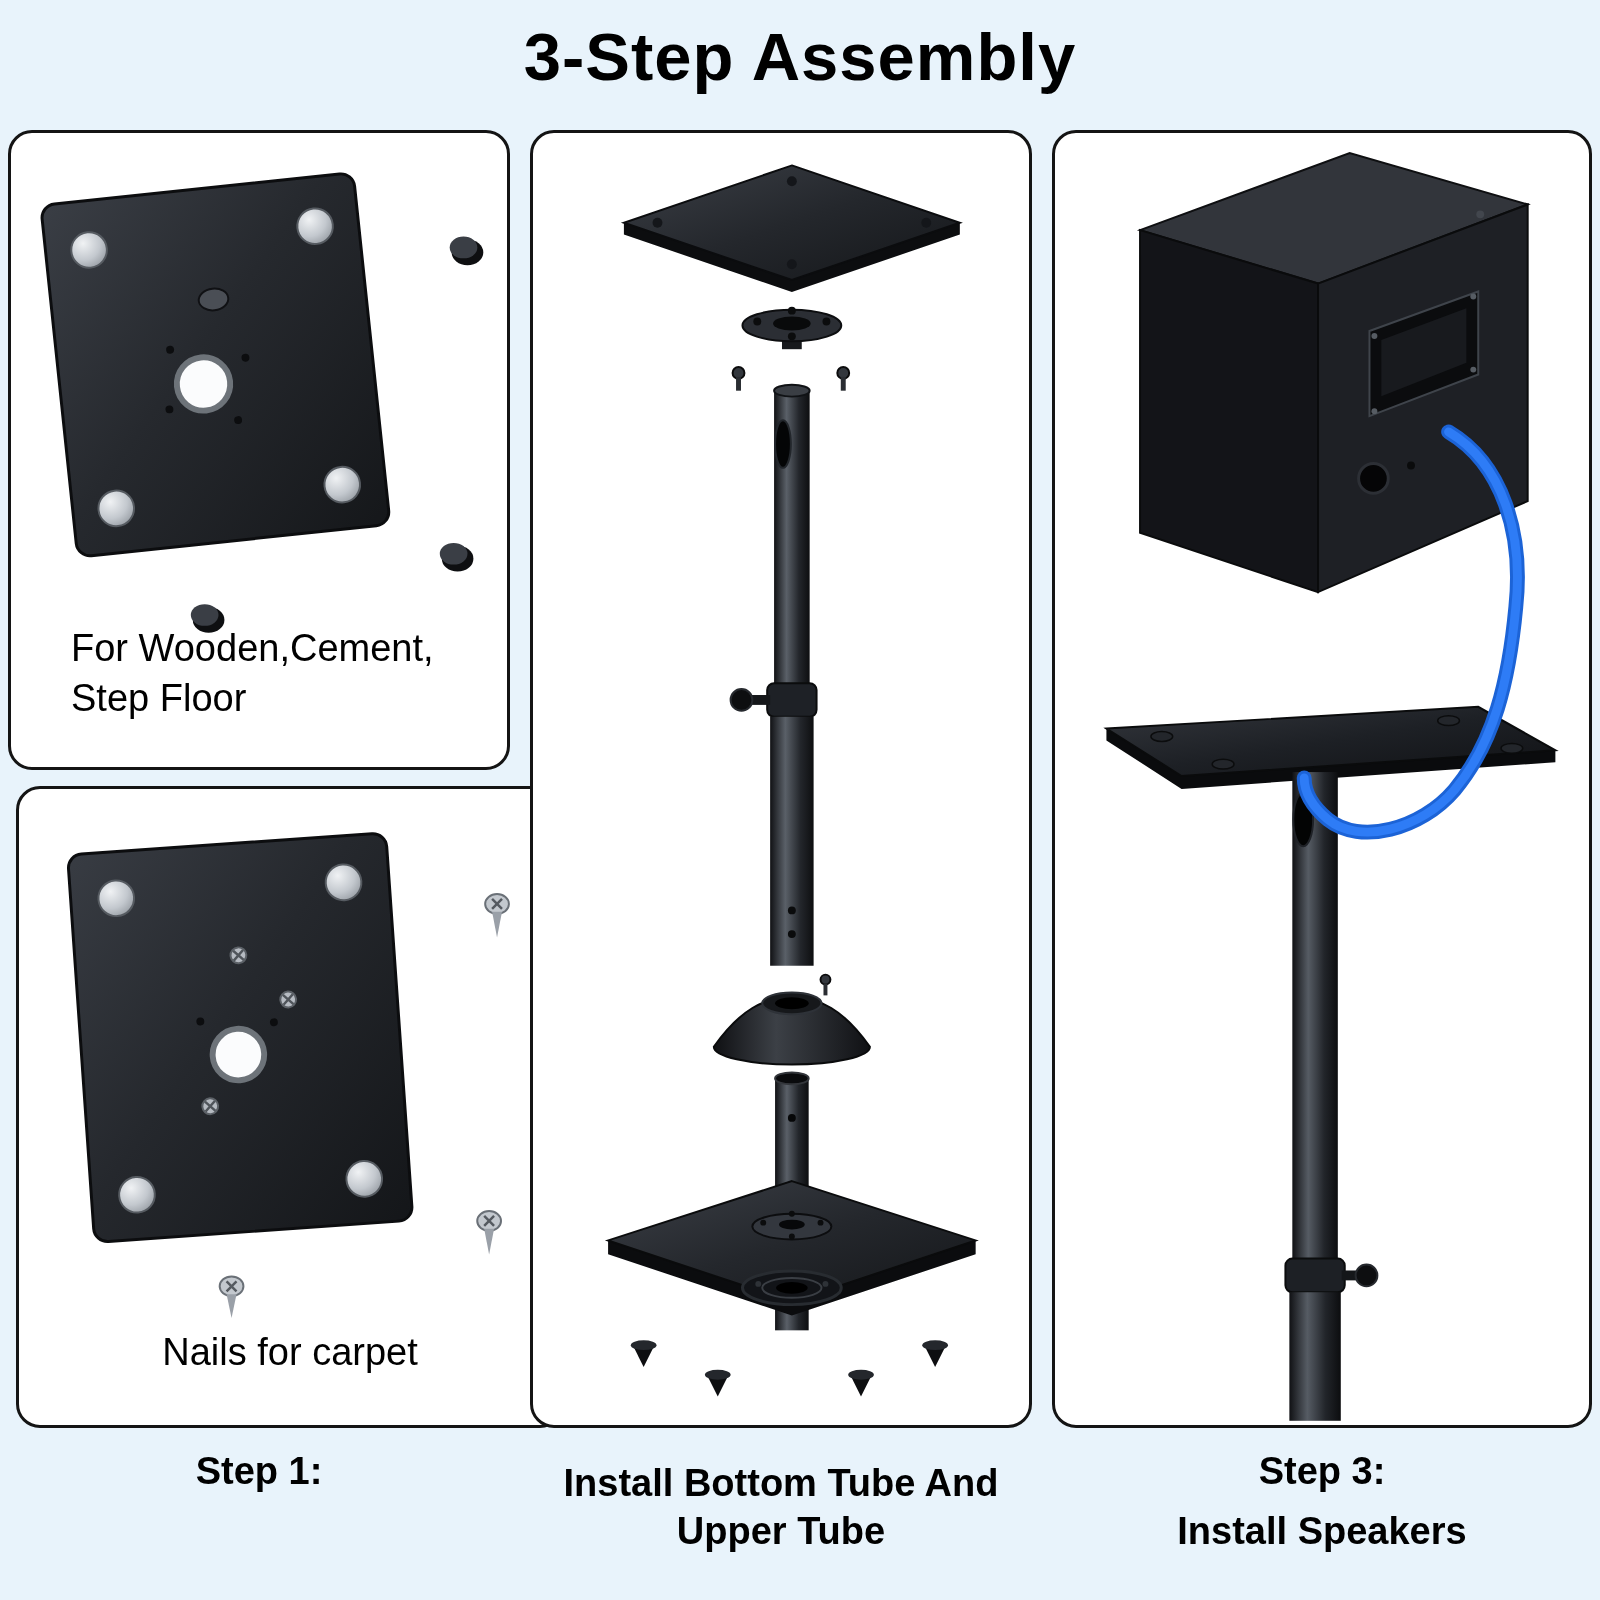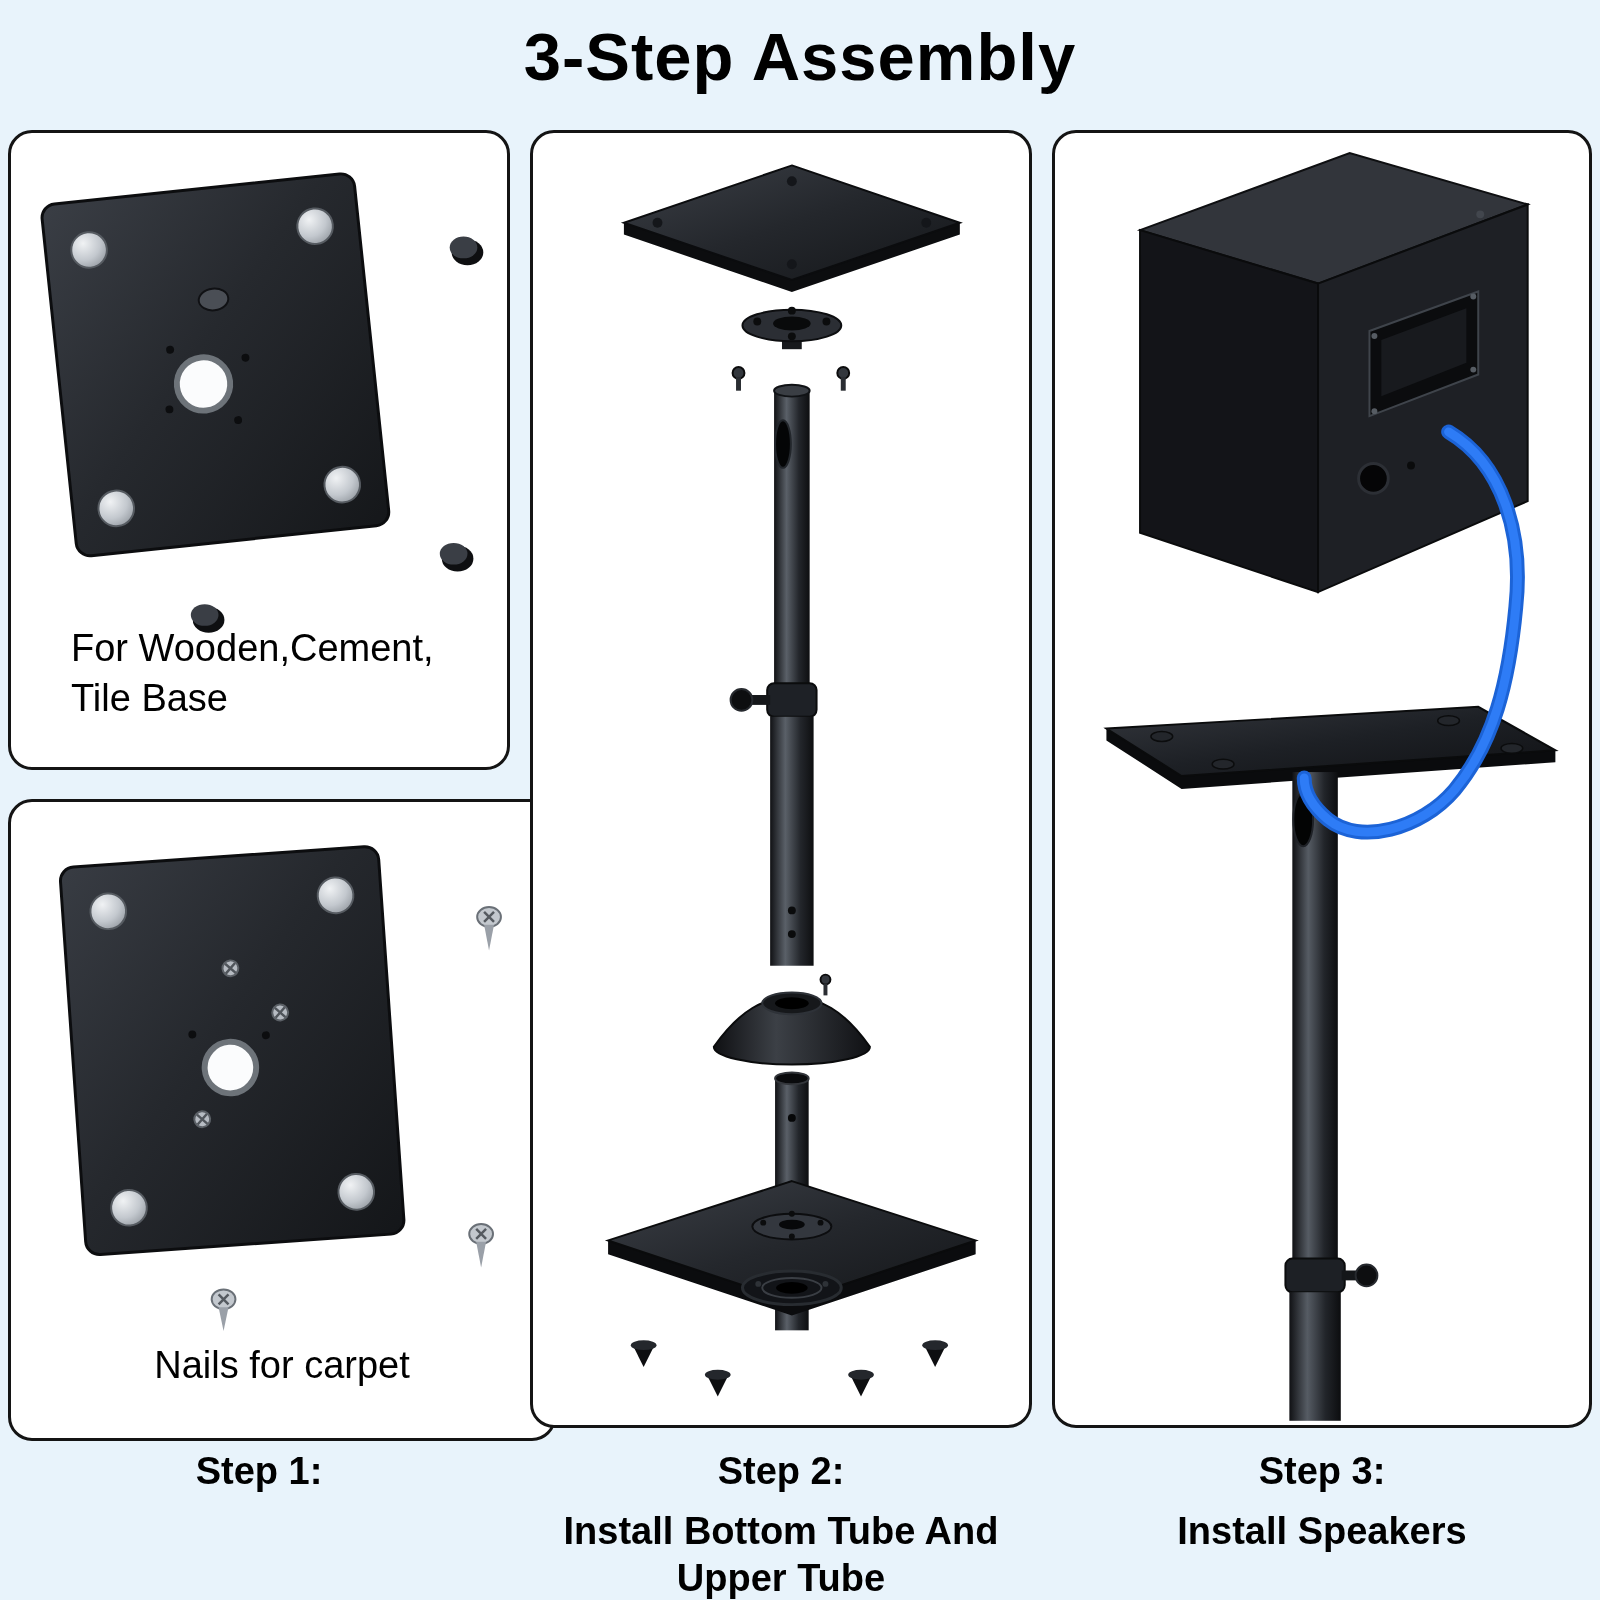--- a/index.html
+++ b/index.html
@@ -13,21 +13,21 @@
   }
   .page-title {
     position:absolute; top:18px; left:0; width:100%;
     text-align:center; font-size:67px; font-weight:bold; letter-spacing:1px;
   }
   .panel {
     position:absolute; background:#ffffff;
     border:3px solid #141414; border-radius:24px; overflow:hidden;
   }
   #panel-floor   { left:8px;    top:130px; width:502px; height:640px; }
-  #panel-carpet  { left:8px;    top:786px; width:548px; height:642px;margin-top:13px; }
+  #panel-carpet  { left:16px;    top:786px; width:548px; height:642px; }
   #panel-stand   { left:530px;  top:130px; width:502px; height:1298px; }
   #panel-speaker { left:1052px; top:130px; width:540px; height:1298px; }
   .panel svg { position:absolute; left:0; top:0; width:100%; height:100%; }
   .panel-label { position:absolute; font-weight:normal; line-height:1.3; }
   #label-floor  { left:60px; bottom:44px; font-size:38px; }
   #label-carpet { left:0; right:0; bottom:48px; text-align:center; font-size:38px; }
   .caption {
     position:absolute; text-align:center; font-weight:bold;
     font-size:38px; line-height:1.25;
   }
@@ -76,21 +76,21 @@
       <ellipse cx="452" cy="430" rx="16" ry="13" fill="#0e0f11"></ellipse>
         <ellipse cx="448" cy="425" rx="14" ry="11" fill="#3a3e45"></ellipse>
     </g>
     <g>
       <ellipse cx="200" cy="492" rx="16" ry="13" fill="#0e0f11"></ellipse>
         <ellipse cx="196" cy="487" rx="14" ry="11" fill="#3a3e45"></ellipse>
     </g>
   </svg>
   <div class="panel-label" id="label-floor">
     <div>For Wooden,Cement,</div>
-    <div>Tile Base</div>
+    <div>Step Floor</div>
   </div>
 </section>
 
 <section class="panel" id="panel-carpet">
   <svg viewBox="0 0 502 642">
     <defs>
       <linearGradient id="p2-plate" x1="0" y1="0" x2="1" y2="1">
         <stop offset="0" stop-color="#383c43"></stop>
           <stop offset="0.45" stop-color="#25282d"></stop>
           <stop offset="1" stop-color="#141619"></stop>
@@ -319,19 +319,18 @@
       <path d="M 398 298 C 452 330 474 400 466 475 C 459 550 444 612 404 660 C 370 700 308 716 276 690 C 258 675 252 660 252 648" fill="none" stroke="#1c63d6" stroke-width="15" stroke-linecap="round"></path>
       <path d="M 398 298 C 452 330 474 400 466 475 C 459 550 444 612 404 660 C 370 700 308 716 276 690 C 258 675 252 660 252 648" fill="none" stroke="#2e7cf6" stroke-width="9" stroke-linecap="round"></path>
     </g>
   </svg>
 </section>
 
 <div class="caption" id="cap-1">
   <div class="step-title">Step 1:</div>
 </div>
 <div class="caption" id="cap-2">
-  <div class="step-title">Step 2:</div>
   <div class="desc">Install Bottom Tube And Upper Tube</div>
 </div>
 <div class="caption" id="cap-3">
   <div class="step-title">Step 3:</div>
   <div class="desc">Install Speakers</div>
 </div>
 
 </body></html>

